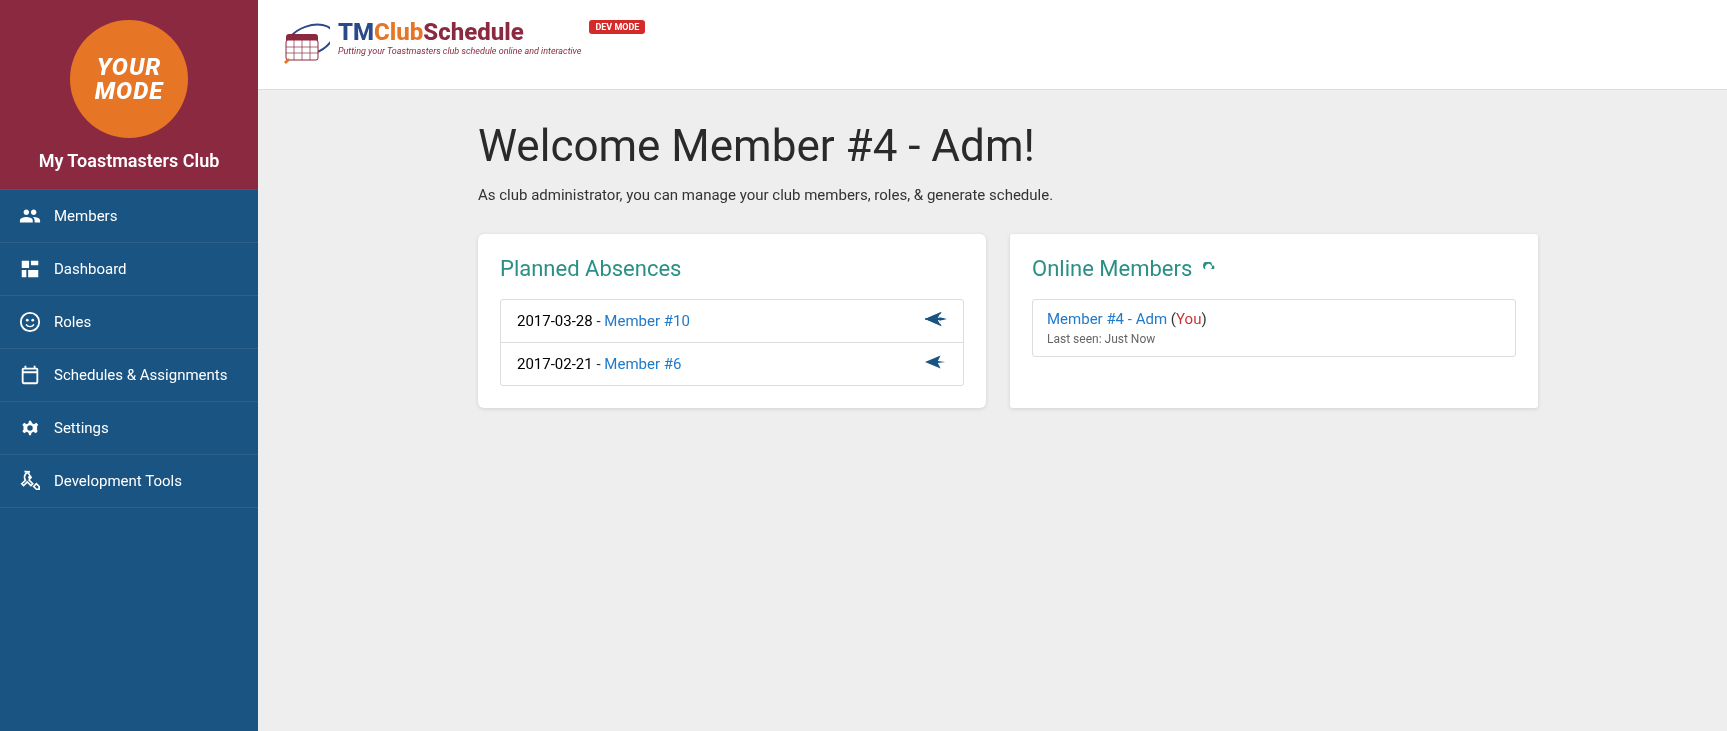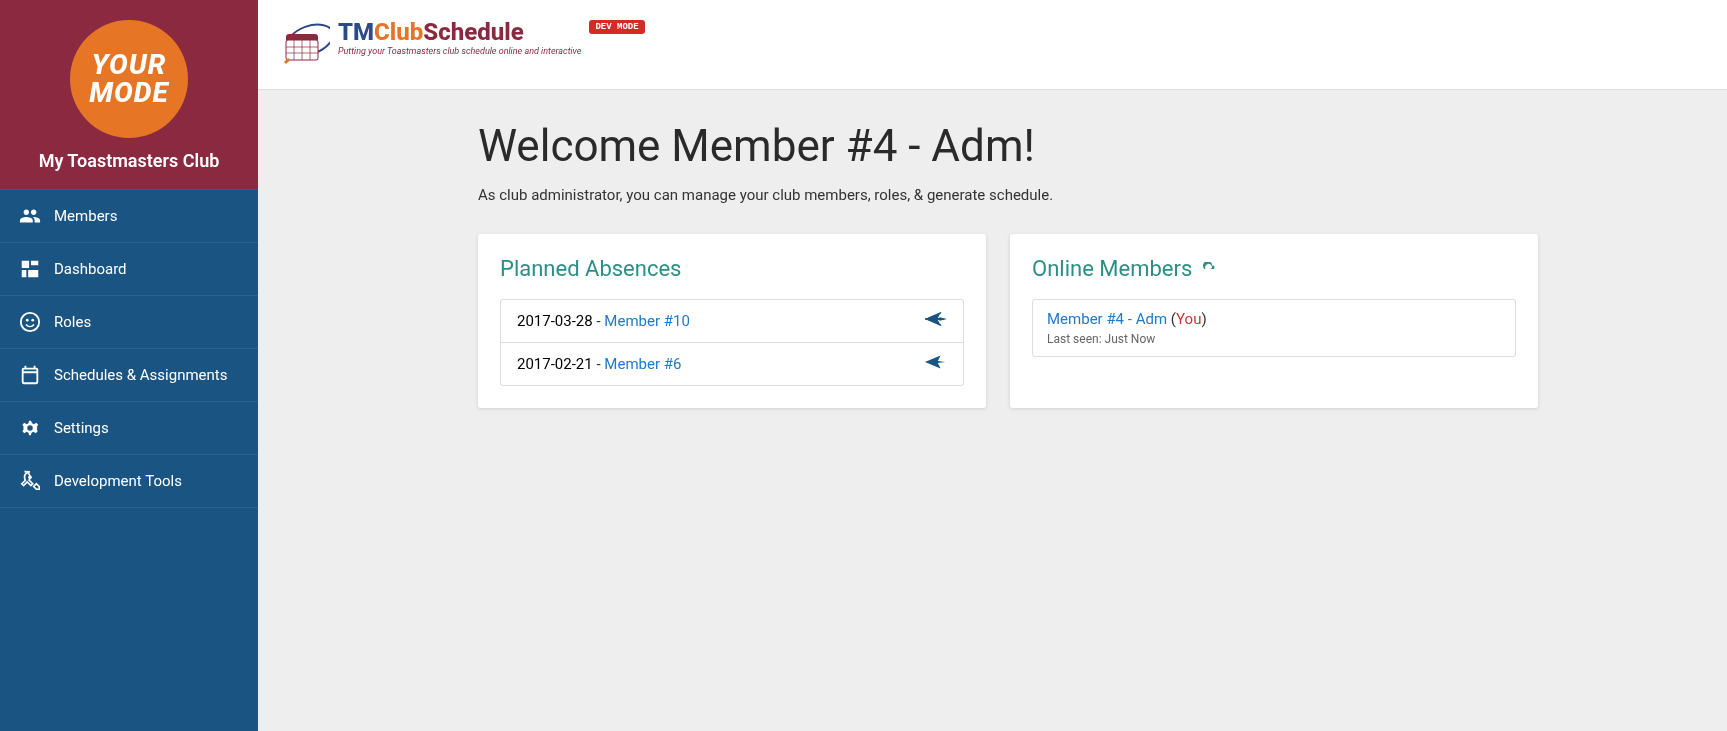--- a/index.html
+++ b/index.html
@@ -31,21 +31,21 @@
       height: 118px;
       background: #e67525;
       border-radius: 50%;
       margin: 0 auto 12px auto;
       display: flex;
       align-items: center;
       justify-content: center;
       flex-direction: column;
       color: white;
       font-weight: 800;
-      font-size: 28px;
+      font-size: 24px;
       line-height: 1;
       font-family: Arial, sans-serif;
       letter-spacing: 1px;
       font-style: italic;
     }
     .club-name {
       color: white;
       font-size: 18px;
       font-weight: 600;
     }
@@ -117,21 +117,20 @@
     }
     .dev-badge {
       background: #d42a2a;
       color: white;
       font-size: 9px;
       font-weight: 700;
       padding: 2px 6px;
       border-radius: 3px;
       margin-left: 8px;
       align-self: flex-start;
-      font-family: Liberation Mono, monospace;
     }
     .brand-wrap {
       display: flex;
       align-items: flex-start;
       position: relative;
     }
     .content {
       padding: 30px 0 30px 220px;
     }
     .page-title {
@@ -150,20 +149,21 @@
       gap: 24px;
     }
     .card {
       background: white;
       border-radius: 3px;
       box-shadow: 0 1px 4px rgba(0,0,0,0.12);
       padding: 22px;
     }
     .card-absences {
       width: 508px;
+      border-radius: 6px;
     }
     .card-online {
       width: 528px;
     }
     .card-heading {
       font-size: 22px;
       font-weight: 400;
       color: #2a9085;
       margin-bottom: 18px;
       display: flex;

